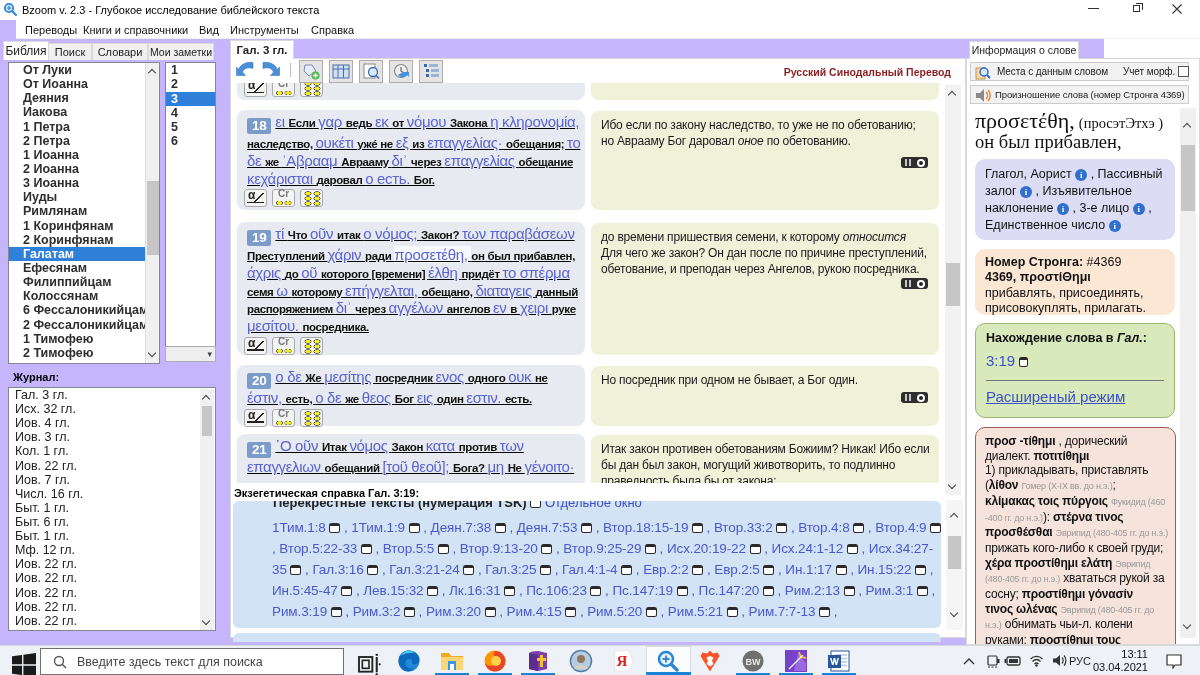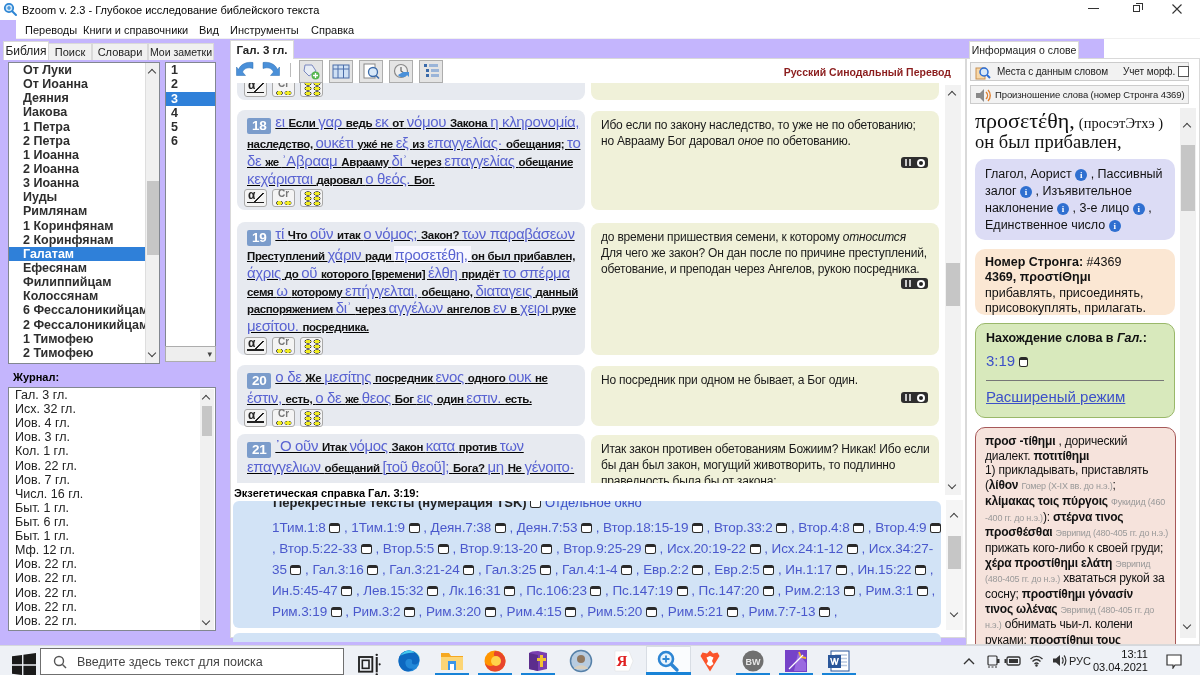--- a/index.html
+++ b/index.html
@@ -225,21 +225,21 @@
     <div class="lcell" style="top:-64px; height:81px;">
       <div class="vbtns" style="padding-top:60px;"><span class="vbtn b1"></span><span class="vbtn b2"></span><span class="vbtn b3"></span></div>
     </div>
     <div class="rcell" style="top:-64px; height:81px;"></div>
 
     <div class="lcell" style="top:27px; height:100px;">
       <div class="ilin">
           <div class="l"><span class="vbadge">18</span><span class="greek">ει </span><span class="rus">Если </span><span class="greek">γαρ </span><span class="rus">ведь </span><span class="greek">εκ </span><span class="rus">от </span><span class="greek">νόμου </span><span class="rus">Закона </span><span class="greek">η κληρονομία,</span></div>
           <div class="l"><span class="rus">наследство, </span><span class="greek">ουκέτι </span><span class="rus">ужé не </span><span class="greek">εξ </span><span class="rus">из </span><span class="greek">επαγγελίας· </span><span class="rus">обещания; </span><span class="greek">το</span></div>
           <div class="l"><span class="greek">δε </span><span class="rus">же </span><span class="greek">ʾΑβρααμ </span><span class="rus">Аврааму </span><span class="greek">διʾ </span><span class="rus">через </span><span class="greek">επαγγελίας </span><span class="rus">обещание</span></div>
-          <div class="l"><span class="greek">κεχάρισται </span><span class="rus">даровал </span><span class="greek">ο θεός. </span><span class="rus">Бог.</span></div>
+          <div class="l"><span class="greek">κεχάρισται </span><span class="rus">даровал </span><span class="greek">ο есть. </span><span class="rus">Бог.</span></div>
         </div>
       <div class="vbtns"><span class="vbtn b1"></span><span class="vbtn b2"></span><span class="vbtn b3"></span></div>
     </div>
     <div class="rcell" style="top:28px; height:99px;">
       <div class="txt">
           <div>Ибо если по закону наследство, то уже не по обетованию;</div>
           <div>но Аврааму Бог даровал <i>оное</i> по обетованию.</div>
         </div>
       <div class="proj" style="top:46px;">
           <span class="pb"></span>

